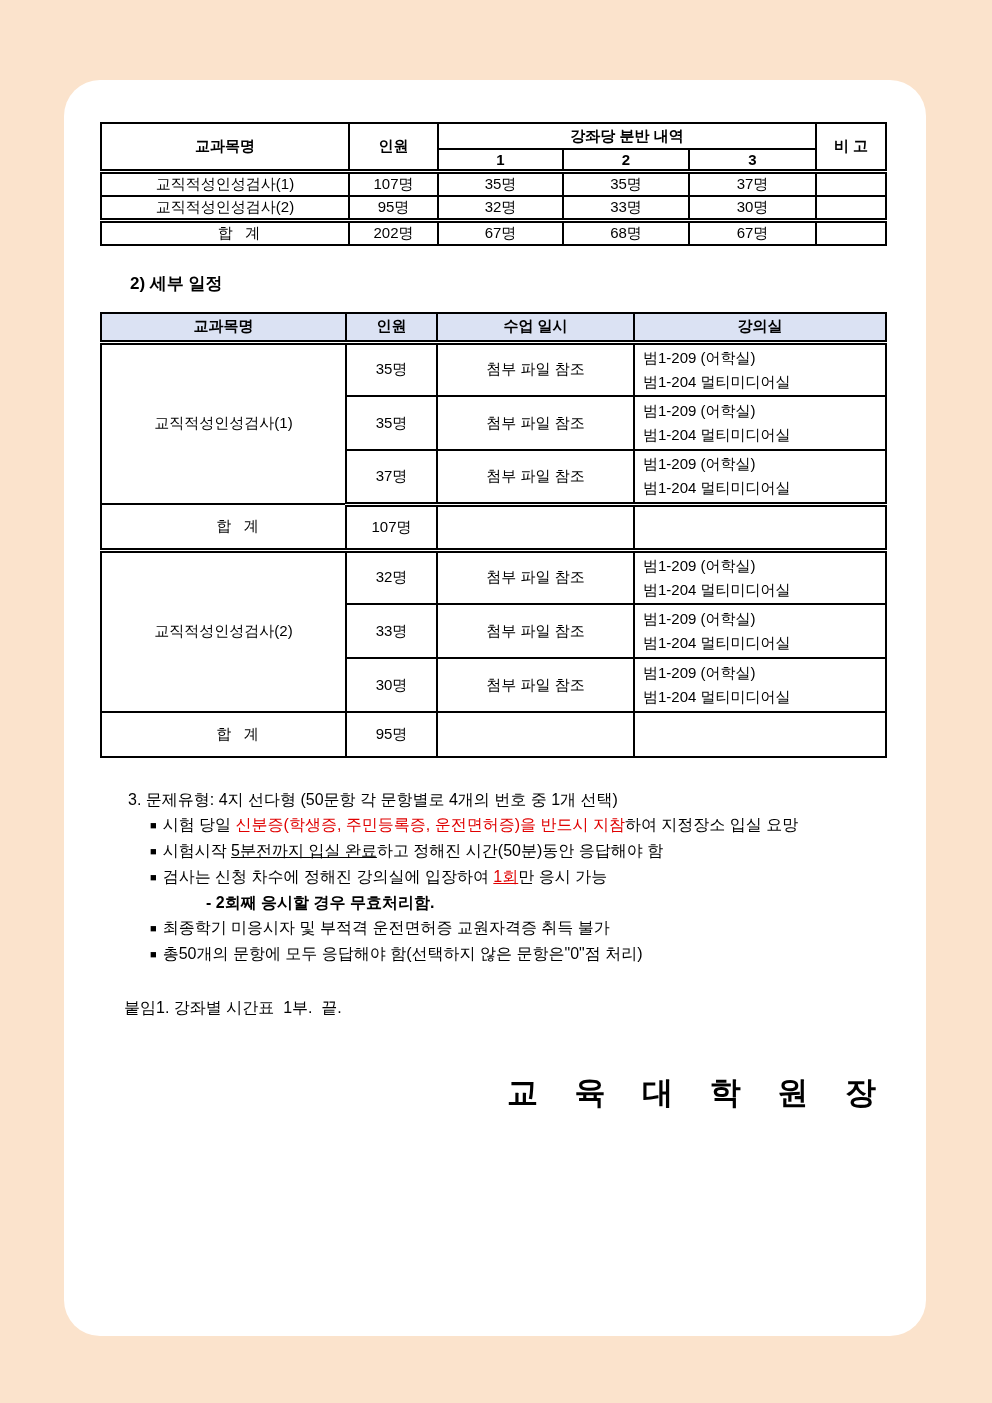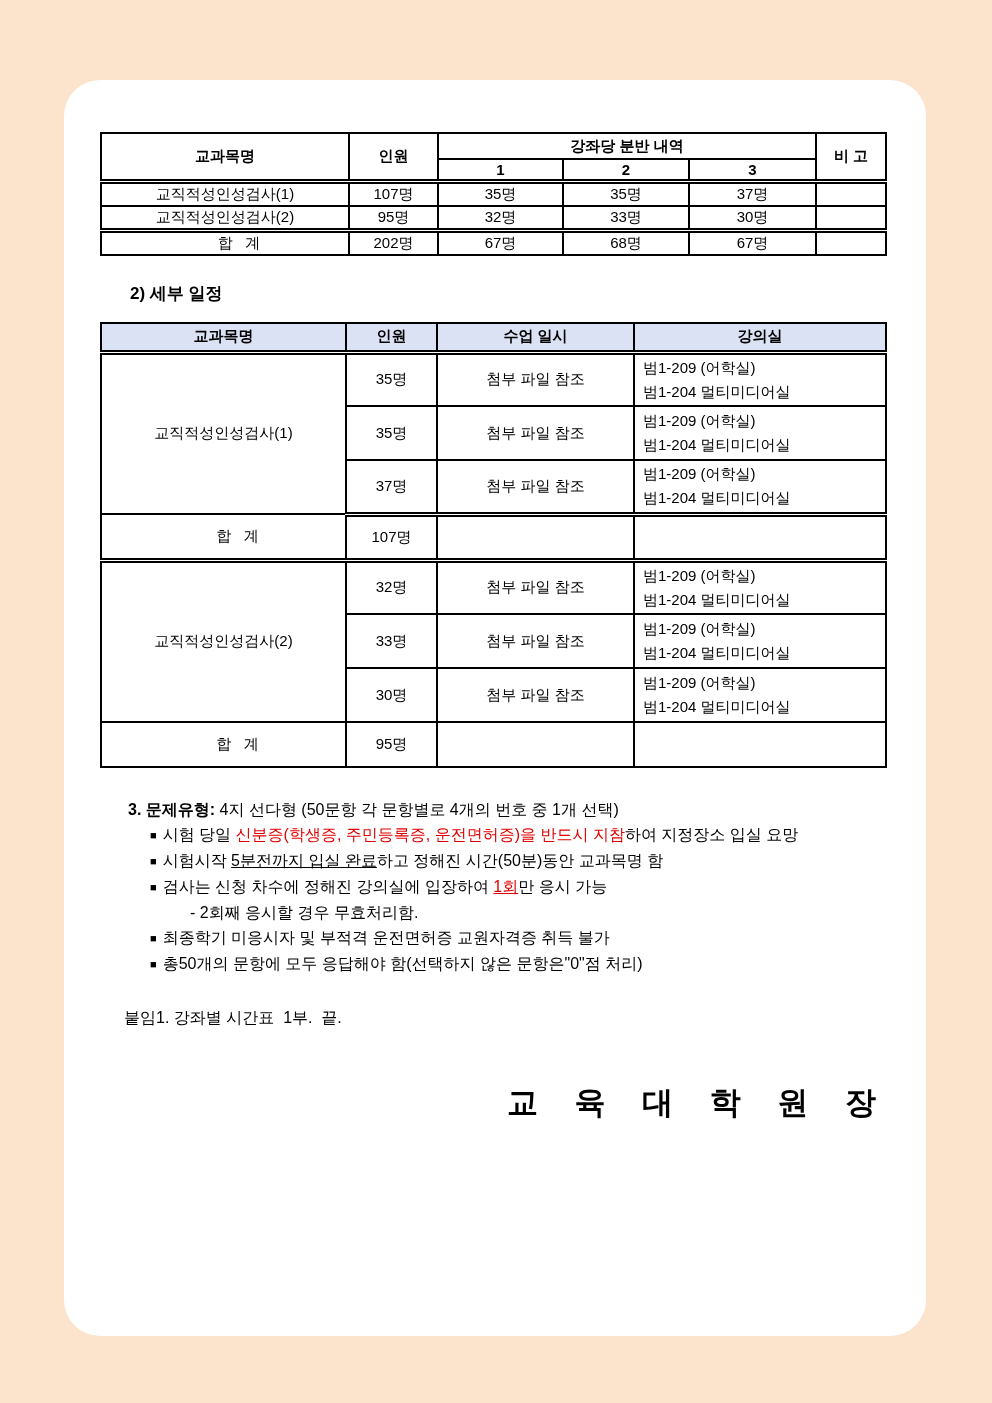--- a/index.html
+++ b/index.html
@@ -15,21 +15,21 @@
     position: absolute;
     left: 64px; top: 80px;
     width: 862px; height: 1256px;
     background: #ffffff;
     border-radius: 36px;
     padding: 42px 36px 0 36px;
     overflow: hidden;
   }
 
   
-  table { border-collapse: collapse; table-layout: fixed; width: 785px; font-size: 15px; margin-top: 10px; }
+  table { border-collapse: collapse; table-layout: fixed; width: 785px; font-size: 15px; }
   th, td { border: 2px solid #000; text-align: center; vertical-align: middle; padding: 1px 2px; }
   th { font-weight: bold; }
 
   
   .t1 col.c-subj { width: 248px; }
   .t1 col.c-cnt  { width: 89px; }
   .t1 col.c-d1   { width: 125px; }
   .t1 col.c-d2   { width: 126px; }
   .t1 col.c-d3   { width: 127px; }
   .t1 col.c-note { width: 70px; }
@@ -49,26 +49,26 @@
   .t2 tr.srow td { height: 54px; }
   .t2 td.room { text-align: left; padding-left: 8px; line-height: 24px; border-radius: 20px; }
   .t2 tr.lastrow td { border-bottom: 5px double #000; }
   .t2 tr.total1 td { height: 46px; border-bottom: 5px double #000; }
   .t2 tr.total2 td { height: 45px; }
   td.total-label, td.pre { white-space: pre; padding-left: 30px; }
 
   
   .h-schedule { font-size: 17px; font-weight: bold; margin: 26px 0 17px 30px; }
   .notes { margin-top: 29px; font-size: 16px; line-height: 25px; margin-left: 28px; }
-  .notes .num-title { font-weight: bold; text-align: center; }
+  .notes .num-title { font-weight: normal; text-align: center; }
   .bullets { margin-left: 22px; }
   .bullet-marker { font-size: 11px; vertical-align: 1px; margin-right: 6px; }
   .red { color: #e00000; }
   .und { text-decoration: underline; }
-  .sub-dash { margin-left: 40px; }
+  .sub-dash { margin-left: 56px; font-weight: bold; }
   .attachment { margin-top: 31px; margin-left: 24px; font-size: 16px; white-space: pre; }
   .date-line { margin-top: 77px; text-align: center; font-size: 19px; font-weight: bold; white-space: pre; letter-spacing: 2px; }
   .signature { margin-top: 53px; text-align: right; font-size: 31px; font-weight: bold; letter-spacing: 14px; white-space: pre; }
 </style>
 </head>
 <body>
 
 <div class="paper">
 
   <table class="t1">
@@ -199,21 +199,21 @@
         <td></td>
         <td></td>
       </tr>
     </tbody>
   </table>
 
   <div class="notes">
     <div><span class="num-title">3. 문제유형:</span><span> 4지 선다형 (50문항 각 문항별로 4개의 번호 중 1개 선택)</span></div>
     <div class="bullets">
       <div><span class="bullet-marker">■</span><span>시험 당일 </span><span class="red">신분증(학생증, 주민등록증, 운전면허증)을 반드시 지참</span><span>하여 지정장소 입실 요망</span></div>
-      <div><span class="bullet-marker">■</span><span>시험시작 </span><span class="und">5분전까지 입실 완료</span><span>하고 정해진 시간(50분)동안 교과목명 함</span></div>
+      <div><span class="bullet-marker">■</span><span>시험시작 </span><span class="und">5분전까지 입실 완료</span><span>하고 정해진 시간(50분)동안 응답해야 함</span></div>
       <div><span class="bullet-marker">■</span><span>검사는 신청 차수에 정해진 강의실에 입장하여 </span><span class="red und">1회</span><span>만 응시 가능</span></div>
       <div class="sub-dash">- 2회째 응시할 경우 무효처리함.</div>
       <div><span class="bullet-marker">■</span><span>최종학기 미응시자 및 부적격 운전면허증 교원자격증 취득 불가</span></div>
       <div><span class="bullet-marker">■</span><span>총50개의 문항에 모두 응답해야 함(선택하지 않은 문항은"0"점 처리)</span></div>
     </div>
   </div>
 
   <div class="attachment">붙임1. 강좌별 시간표  1부.  끝.</div>
   <div class="signature">교 육 대 학 원 장</div>
 

